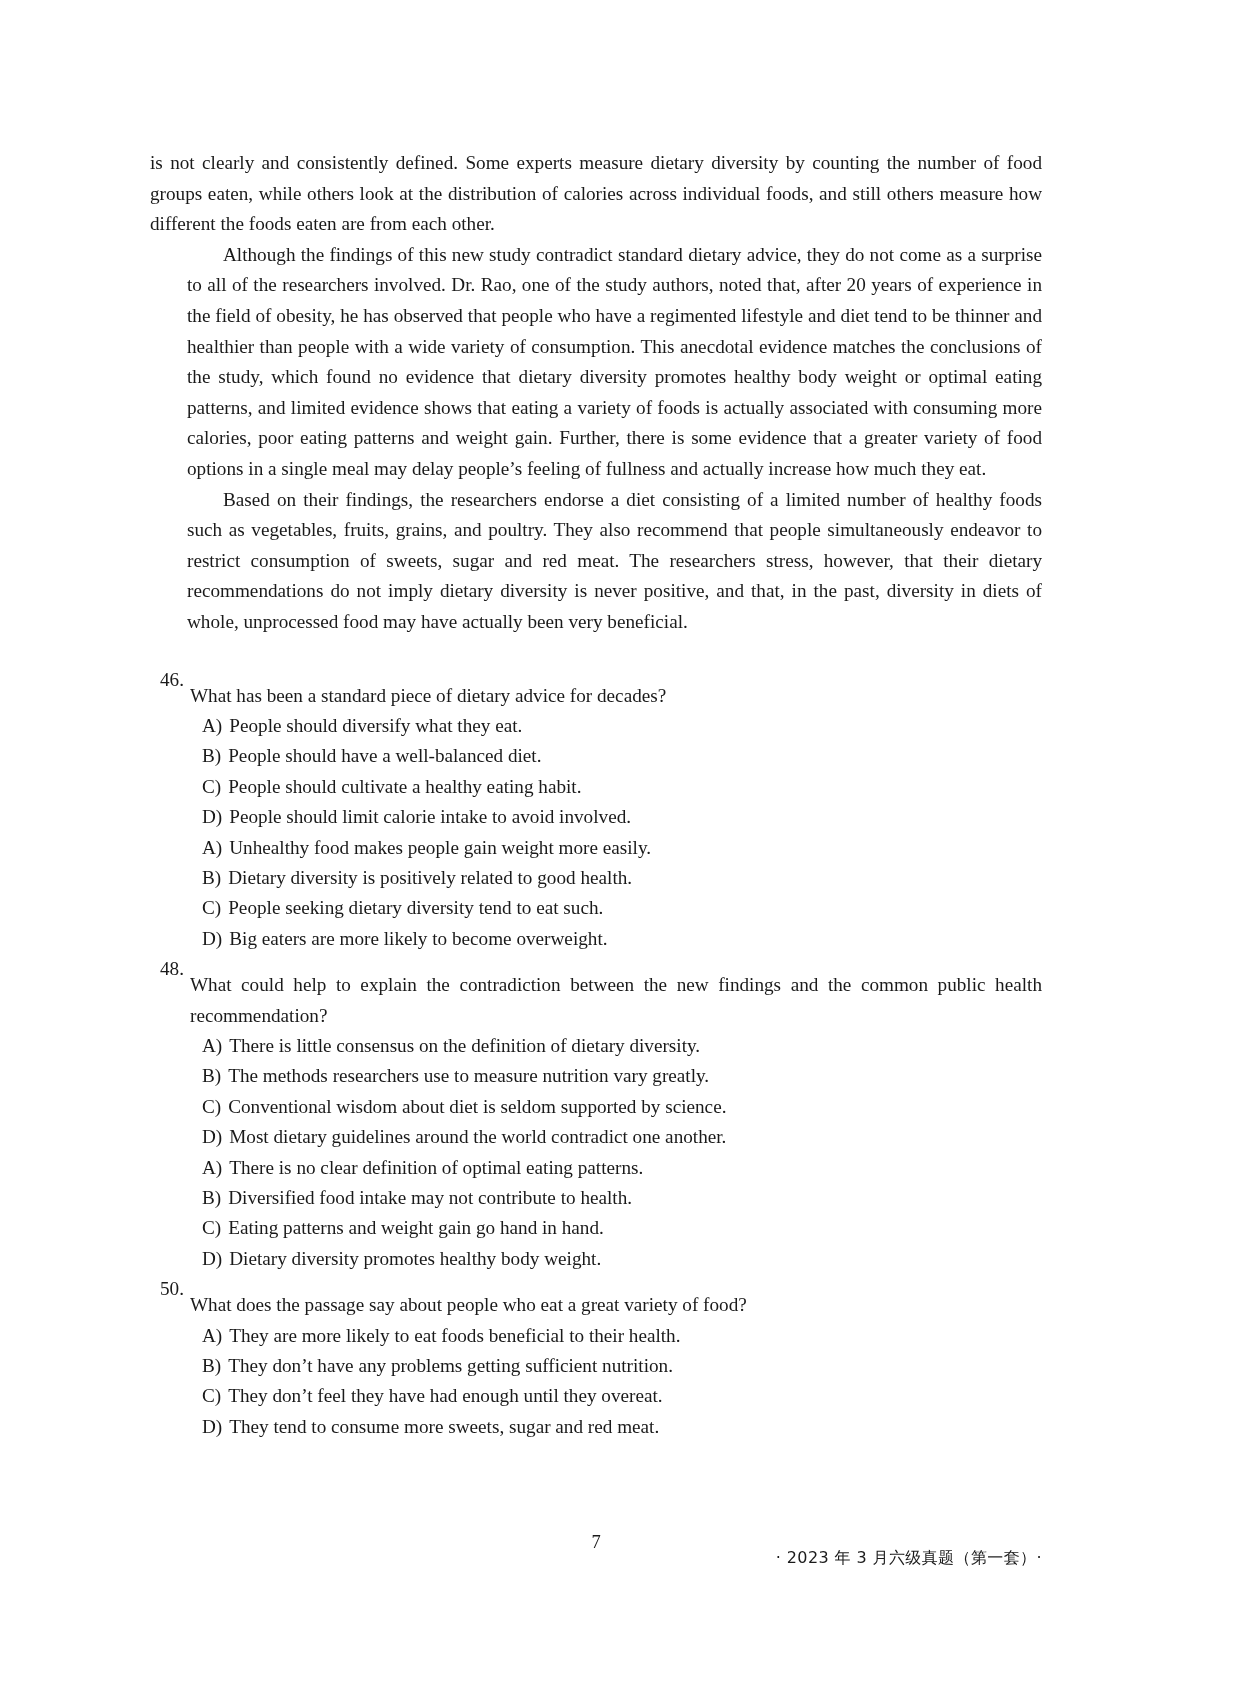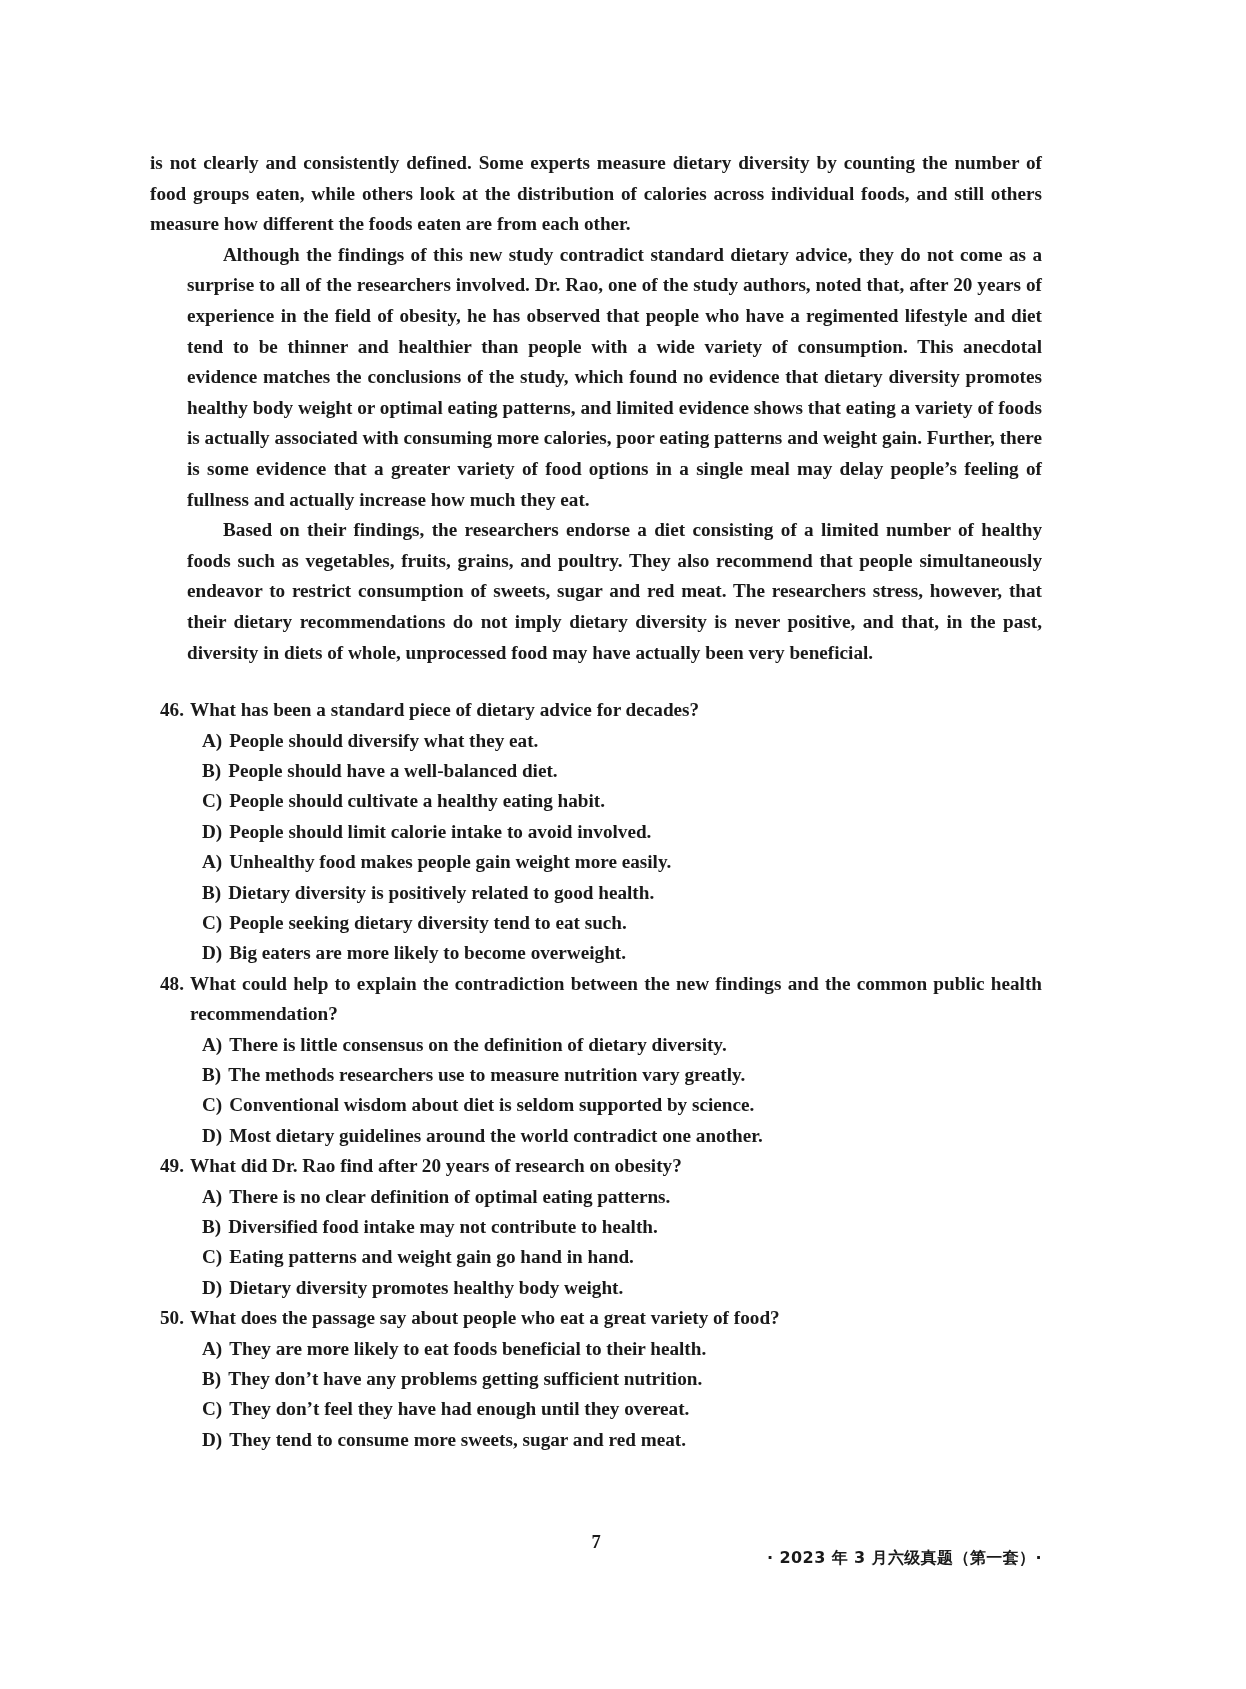--- a/index.html
+++ b/index.html
@@ -16,21 +16,20 @@
     position: relative;
     overflow: hidden;
   }
   .page {
     position: absolute;
     left: 0;
     top: 0;
     width: 1246px;
     height: 1689px;
     background: #ffffff;
-    font-weight: bold;
   }
   .content {
     position: absolute;
     left: 150px;
     top: 148px;
     width: 892px;
   }
   p.para {
     margin: 0 0 0 0;
     font-size: 19.2px;
@@ -61,20 +60,21 @@
     flex: 0 0 auto;
     width: 34px;
     text-align: right;
     padding-right: 6px;
     white-space: nowrap;
   }
   .q-text {
     flex: 1 1 auto;
     text-align: justify;
     text-justify: inter-word;
+    margin-top: 16px;
   }
   .opt {
     display: flex;
     align-items: flex-start;
     font-size: 19.2px;
     line-height: 30.4px;
     padding-left: 52px;
   }
   .opt-letter {
     flex: 0 0 auto;
@@ -182,24 +182,20 @@
           <span class="opt-letter">C)</span>
           <span class="opt-text">Conventional wisdom about diet is seldom supported by science.</span>
         </div>
         <div class="opt">
           <span class="opt-letter">D)</span>
           <span class="opt-text">Most dietary guidelines around the world contradict one another.</span>
         </div>
       </div>
 
       <div class="q-block">
-        <div class="q-stem">
-          <span class="q-num">49.</span>
-          <span class="q-text">What did Dr. Rao find after 20 years of research on obesity?</span>
-        </div>
         <div class="opt">
           <span class="opt-letter">A)</span>
           <span class="opt-text">There is no clear definition of optimal eating patterns.</span>
         </div>
         <div class="opt">
           <span class="opt-letter">B)</span>
           <span class="opt-text">Diversified food intake may not contribute to health.</span>
         </div>
         <div class="opt">
           <span class="opt-letter">C)</span>

